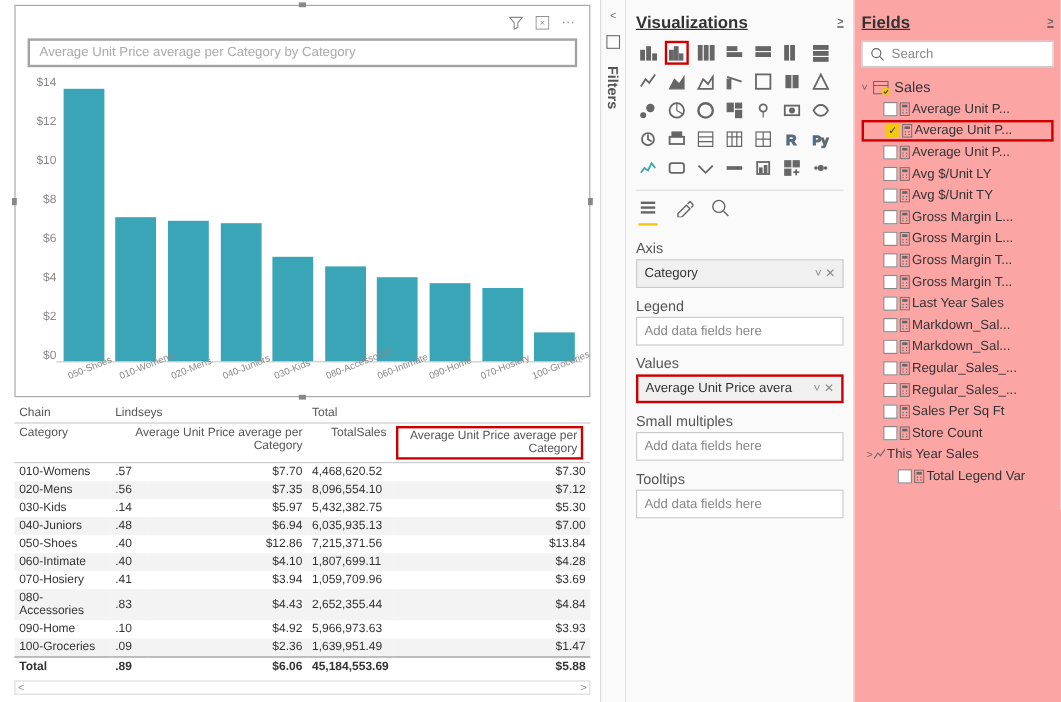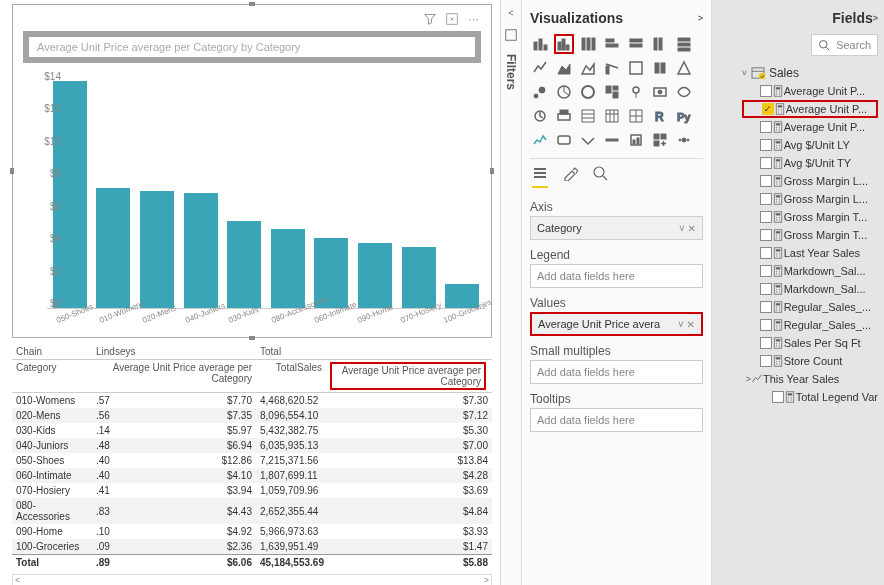--- a/index.html
+++ b/index.html
@@ -1,23 +1,23 @@
 <!DOCTYPE html>
 <html><head>
 <meta charset="utf-8">
 <style>
 * { box-sizing: border-box; margin: 0; padding: 0; font-family: 'Segoe UI', sans-serif; }
 body { background: #fff; width: 884px; height: 585px; overflow: hidden; font-size: 11px; color: #333; display: flex; }
 .main-area { width: 500px; padding: 4px 8px 4px 12px; display: flex; flex-direction: column; }
 .chart-visual { border: 1px solid #aaa; position: relative; padding: 6px; margin-bottom: 6px; }
 .visual-header { display: flex; justify-content: flex-end; gap: 10px; padding: 2px 6px; color: #888; }
 .visual-header span { cursor: pointer; }
-.chart-title-box { border: 6px solid #a3a3a3; padding: 4px 8px; color: #aaa; font-size: 11px; margin: 2px 4px 8px 4px; }
+.chart-title-box { border: 2px solid #a3a3a3; padding: 4px 8px; color: #aaa; font-size: 11px; margin: 2px 4px 8px 4px; }
 .chart-body { height: 260px; position: relative; padding-left: 28px; }
-.y-axis { position: absolute; left: 18px; top: 0; bottom: 22px; width: 24px; display: flex; flex-direction: column; justify-content: space-between; align-items: flex-end; color: #888; font-size: 10px; }
+.y-axis { position: absolute; left: 4px; top: 0; bottom: 22px; width: 24px; display: flex; flex-direction: column; justify-content: space-between; align-items: flex-end; color: #888; font-size: 10px; }
 .plot-area { height: 238px; display: flex; align-items: flex-end; justify-content: space-around; border-bottom: 1px solid #ccc; padding: 0 4px; gap: 6px; }
 .bar { background: #3aa5b7; width: 34px; }
 .x-labels { display: flex; justify-content: space-around; padding: 0 4px; margin-top: 2px; height: 24px; }
 .x-labels span { font-size: 8px; color: #888; transform: rotate(-22deg); transform-origin: top left; white-space: nowrap; width: 40px; text-align: left; padding-top: 6px; }
 .resize-handle { position: absolute; background: #888; }
 .rh-top { top: -3px; left: 50%; width: 6px; height: 4px; margin-left: -3px; }
 .rh-bot { bottom: -3px; left: 50%; width: 6px; height: 4px; margin-left: -3px; }
 .rh-left { left: -3px; top: 50%; width: 4px; height: 6px; margin-top: -3px; }
 .rh-right { right: -3px; top: 50%; width: 4px; height: 6px; margin-top: -3px; }
 
@@ -38,36 +38,36 @@
 .tr-n2 { width: 132px; text-align: right; }
 .tr-ts { width: 70px; }
 .tr-n3 { width: 164px; text-align: right; }
 .total-row td { font-weight: 600; border-top: 1px solid #999; }
 .scroll-bar { height: 12px; border: 1px solid #ddd; margin-top: 4px; display: flex; align-items: center; justify-content: space-between; padding: 0 2px; color: #888; font-size: 9px; }
 
 .filters-tab { width: 22px; border-left: 1px solid #ddd; border-right: 1px solid #ddd; background: #fafafa; display: flex; flex-direction: column; align-items: center; padding-top: 8px; gap: 10px; color: #555; }
 .filters-tab .v-text { writing-mode: vertical-lr; font-size: 12px; font-weight: 600; }
 
 .viz-panel { width: 190px; border-right: 1px solid #ddd; background: #fafafa; display: flex; flex-direction: column; padding: 6px 8px; }
-.panel-title { font-size: 14px; font-weight: 600; padding: 4px 0 8px 0; display: flex; justify-content: space-between; align-items: center; }
+.panel-title { font-size: 14px; font-weight: 600; padding: 4px 0 8px 0; display: flex; justify-content: space-between; align-items: center; text-decoration: underline; }
 .viz-icons { display: grid; grid-template-columns: repeat(7, 20px); gap: 4px; margin-bottom: 8px; }
 .viz-icon { width: 20px; height: 20px; display: flex; align-items: center; justify-content: center; color: #666; cursor: pointer; }
 .viz-icon.selected { border: 2px solid #c00; }
 .viz-icon svg { width: 16px; height: 16px; }
 .tool-row { display: flex; gap: 14px; padding: 6px 2px 10px 2px; border-top: 1px solid #ddd; }
 .tool-row span { font-size: 14px; color: #666; cursor: pointer; }
 .tool-row span.active { border-bottom: 2px solid #f2c811; padding-bottom: 2px; }
 .field-section { margin-bottom: 6px; }
 .field-label { font-size: 12px; color: #555; padding: 2px 0; }
 .field-well { border: 1px solid #ccc; background: #fff; padding: 4px 6px; font-size: 11px; color: #888; display: flex; justify-content: space-between; align-items: center; min-height: 24px; }
 .field-well.filled { background: #f0f0f0; color: #333; }
 .field-well .chev { color: #888; font-size: 10px; }
 .field-well.red-outline { border: 2px solid #c00; }
 
-.fields-panel { width: 172px; background: #e5e5e5; display: flex; flex-direction: column; padding: 6px 6px; align-items: flex-end; }
+.fields-panel { width: 172px; background: #fca5a5; display: flex; flex-direction: column; padding: 6px 6px; }
 .search-box { border: 1px solid #ccc; background: #fff; padding: 4px 6px; display: flex; align-items: center; gap: 6px; margin-bottom: 8px; }
 .search-box svg { width: 12px; height: 12px; }
 .field-tree { font-size: 11px; }
 .tree-root { display: flex; align-items: center; gap: 4px; padding: 2px 0; font-size: 12px; }
 .tree-item { display: flex; align-items: center; gap: 0; padding: 3px 0 3px 18px; cursor: pointer; color: #333; }
 .tree-item.sub { padding-left: 30px; }
 .tree-item .cb { width: 12px; height: 12px; border: 1px solid #888; background: #fff; flex-shrink: 0; }
 .tree-item .cb.checked { background: #f2c811; border-color: #f2c811; display:flex; align-items:center; justify-content:center; }
 .tree-item .cb.checked::after { content: "✓"; font-size: 9px; color: #333; }
 .tree-item svg { width: 12px; height: 12px; flex-shrink: 0; }

